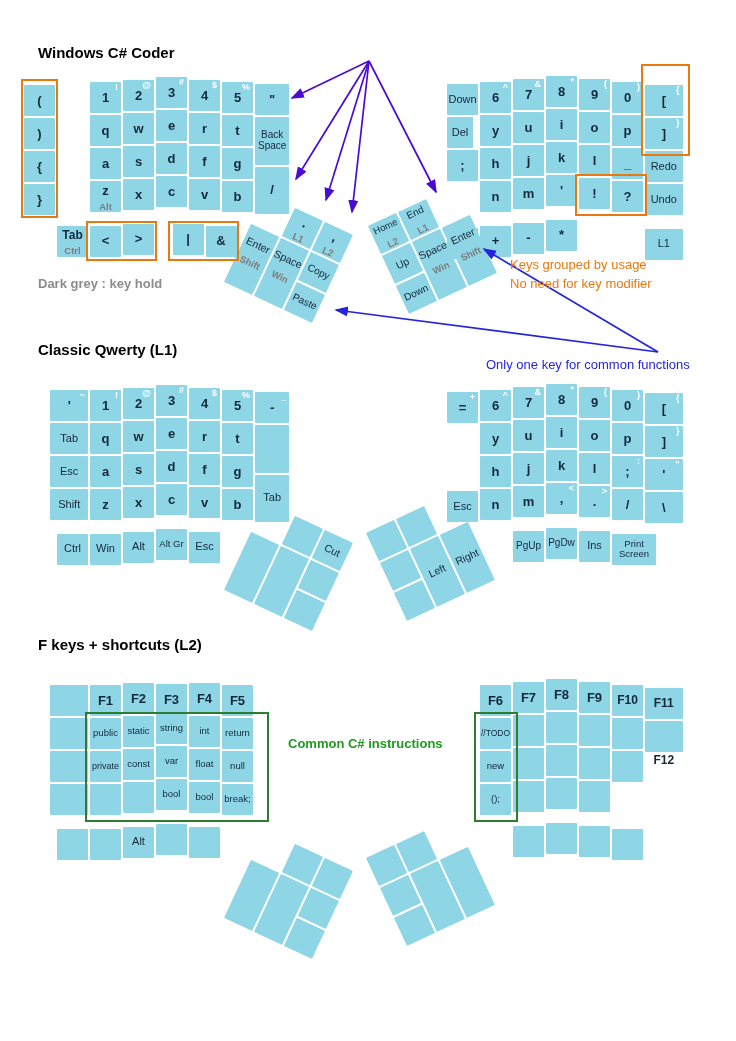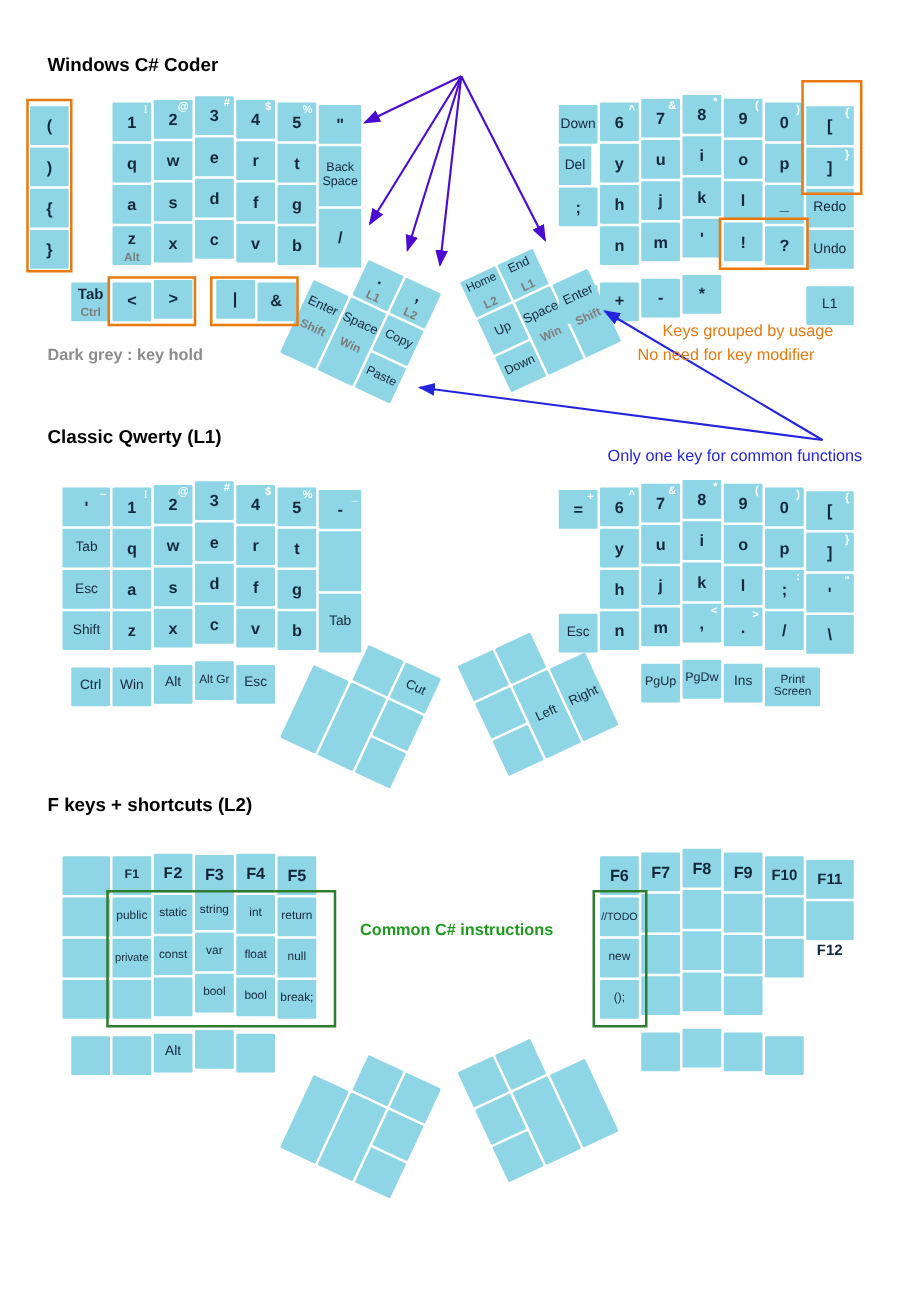--- a/index.html
+++ b/index.html
@@ -46,21 +46,21 @@
       <line x1="369" y1="61" x2="296" y2="179" stroke="#4b0ad2" stroke-width="1.7" marker-end="url(#m-purple)"></line>
       <line x1="369" y1="61" x2="326" y2="200" stroke="#4b0ad2" stroke-width="1.7" marker-end="url(#m-purple)"></line>
       <line x1="369" y1="61" x2="352" y2="212" stroke="#4b0ad2" stroke-width="1.7" marker-end="url(#m-purple)"></line>
       <line x1="369" y1="61" x2="436" y2="192" stroke="#4b0ad2" stroke-width="1.7" marker-end="url(#m-purple)"></line>
       <line x1="658" y1="352" x2="484" y2="249" stroke="#2424dd" stroke-width="1.7" marker-end="url(#m-blue)"></line>
       <line x1="658" y1="352" x2="336" y2="310" stroke="#2424dd" stroke-width="1.7" marker-end="url(#m-blue)"></line>
     </svg>
 
   <div class="txt title" style="left:38px;top:44px">Windows C# Coder</div>
   <div class="txt greyT" style="left:38px;top:276px">Dark grey : key hold</div>
-  <div class="txt orangeT" style="left:530px;top:257px">Keys grouped by usage</div>
+  <div class="txt orangeT" style="left:510px;top:257px">Keys grouped by usage</div>
   <div class="txt orangeT" style="left:510px;top:276px">No need for key modifier</div>
   <div class="txt title" style="left:38px;top:341px">Classic Qwerty (L1)</div>
   <div class="txt blueT" style="left:486px;top:357px">Only one key for common functions</div>
   <div class="txt title" style="left:38px;top:636px">F keys + shortcuts (L2)</div>
   <div class="txt greenT" style="left:288px;top:736px">Common C# instructions</div>
 
 <div class="key" style="left: 24px; top: 85px; width: 31px; height: 31px;">
       <span class="klabel" style="font-size: 13px; font-weight: 700;">(</span>
     </div>
     <div class="key" style="left: 90px; top: 82px; width: 31px; height: 31px;">
@@ -536,24 +536,24 @@
       <div class="key" style="left: 0px; top: 66px; width: 31px; height: 31px;"></div>
       <div class="key" style="left: 33px; top: 33px; width: 31px; height: 64px;">
         <span class="klabel" style="font-size: 10.5px; font-weight: 400;">Left</span>
       </div>
       <div class="key" style="left: 66px; top: 33px; width: 31px; height: 64px;">
         <span class="klabel" style="font-size: 10.5px; font-weight: 400;">Right</span>
       </div>
     </div>
     <div class="key" style="left: 50.4px; top: 685px; width: 37.6px; height: 31px;"></div>
     <div class="key" style="left: 90px; top: 685px; width: 31px; height: 31px;">
-      <span class="klabel" style="font-size: 10px; font-weight: 700; text-align: right;">F1</span>
+      <span class="klabel" style="font-size: 13px; font-weight: 700; text-align: right;">F1</span>
     </div>
     <div class="key" style="left: 123px; top: 683px; width: 31px; height: 31px;">
-      <span class="klabel" style="font-size: 13px; font-weight: 700; font-family: Liberation Mono, monospace;">F2</span>
+      <span class="klabel" style="font-size: 13px; font-weight: 700;">F2</span>
     </div>
     <div class="key" style="left: 156px; top: 684px; width: 31px; height: 31px;">
       <span class="klabel" style="font-size: 13px; font-weight: 700;">F3</span>
     </div>
     <div class="key" style="left: 189px; top: 683px; width: 31px; height: 31px;">
       <span class="klabel" style="font-size: 13px; font-weight: 700;">F4</span>
     </div>
     <div class="key" style="left: 222px; top: 685px; width: 31px; height: 31px;">
       <span class="klabel" style="font-size: 13px; font-weight: 700;">F5</span>
     </div>

